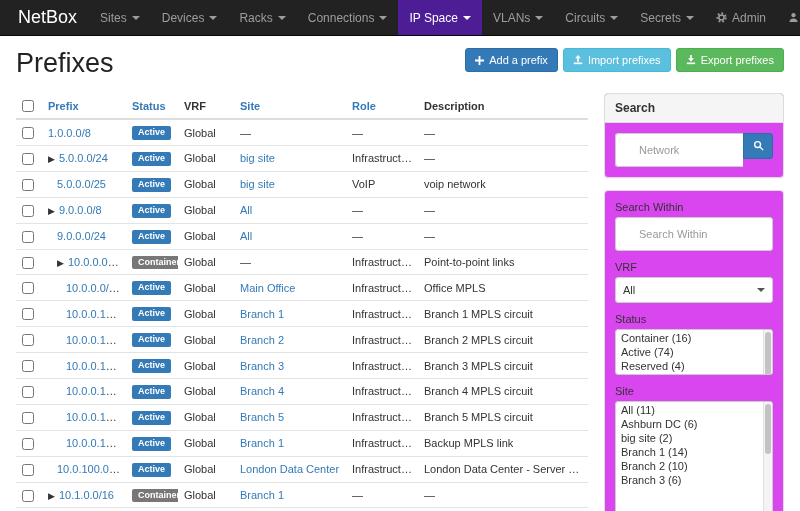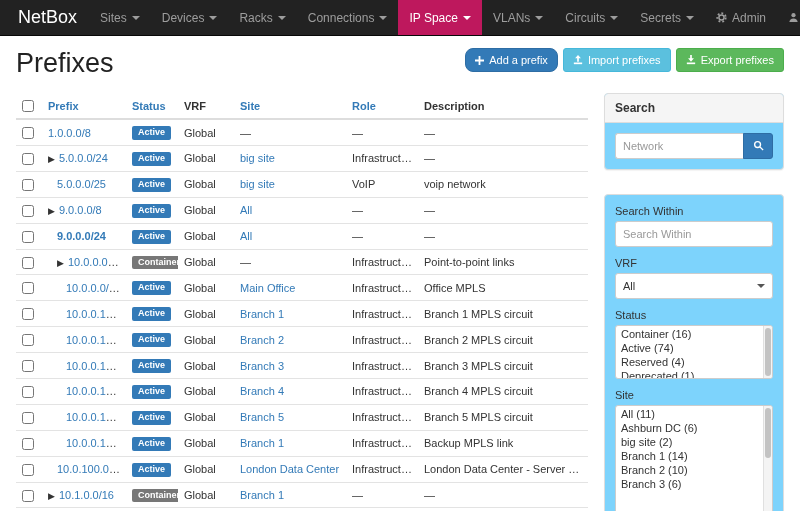--- a/index.html
+++ b/index.html
@@ -7,32 +7,32 @@
     font-family:"Liberation Sans", sans-serif; }
 
   
   .navbar { height:36px; background:#222; display:flex; align-items:stretch; padding:0 6px;
     border-bottom:1px solid #080808; }
   .navbar-brand { color:#fff; font-size:18px; display:flex; align-items:center; padding:0 12px;
     text-decoration:none; cursor:pointer; }
   .nav-list { display:flex; list-style:none; align-items:stretch; }
   .nav-item { display:flex; align-items:center; gap:5px; padding:0 11px; color:#9d9d9d;
     font-size:12px; cursor:pointer; white-space:nowrap; }
-  .nav-item.active { background:#be185d; color:#fff; }
+  .nav-item.active { background:#4c1d95; color:#fff; }
   .caret { width:0; height:0; border-left:4px solid transparent; border-right:4px solid transparent;
     border-top:4px solid currentColor; display:inline-block; }
   .nav-right { margin-left:auto; }
   .nav-icon { display:inline-flex; align-items:center; }
 
   
   .content { padding:8px 16px 0; }
   .toolbar { float:right; display:flex; gap:5px; margin-top:4px; }
   .btn { font-size:11px; color:#fff; padding:5px 9px; border-radius:3px; border:1px solid transparent;
     display:inline-flex; align-items:center; gap:5px; cursor:pointer; font-family:inherit; }
-  .btn-primary { background:#337ab7; border-color:#2e6da4;border-radius:8px; }
+  .btn-primary { background:#337ab7; border-color:#2e6da4; }
   .btn-info { background:#5bc0de; border-color:#46b8da; }
   .btn-success { background:#5cb85c; border-color:#4cae4c; }
   .btn-icon { display:inline-flex; align-items:center; }
   .page-title { font-size:27px; font-weight:400; color:#222; margin:4px 0 14px; }
   .layout { display:flex; gap:16px; align-items:flex-start; clear:none; }
   .table-wrap { flex:1; min-width:0; }
   .sidebar { width:180px; flex:none; }
 
   
   .prefix-table { width:100%; border-collapse:collapse; table-layout:fixed; font-size:11px; }
@@ -44,43 +44,43 @@
   .col-check input, .prefix-table input[type=checkbox] { width:12px; height:12px; margin:0; vertical-align:middle; }
   .link { color:#337ab7; text-decoration:none; cursor:pointer; }
   .badge { display:inline-block; font-size:9px; font-weight:bold; color:#fff; padding:2px 6px;
     border-radius:2px; line-height:1.1; }
   .badge-active { background:#337ab7; }
   .badge-container { background:#777777; }
   .expand-arrow { color:#333; margin-right:4px; font-size:9px; cursor:pointer; }
   .dash { color:#333; }
 
   
-  .panel { border:1px solid #ddd; border-radius:4px; margin-bottom:24px; background:#7dd3fc;
+  .panel { border:1px solid #ddd; border-radius:4px; margin-bottom:12px; background:#d946ef;
     box-shadow:0 1px 1px rgba(0,0,0,.05); }
   .panel-heading { background:#f5f5f5; border-bottom:1px solid #ddd; padding:7px 10px;
     font-weight:bold; font-size:12px; color:#333; border-radius:3px 3px 0 0; }
   .panel-body { padding:10px; }
   .input-group { display:flex; }
-  .form-input { width:100%; height:26px; border:1px solid #ccc; border-radius:3px; padding:0 7px;
+  .form-input { width:100%; height:34px; border:1px solid #ccc; border-radius:3px; padding:0 23px;
     font-size:11px; color:#555; font-family:inherit; background:#fff; }
   .form-input::placeholder { color:#999; }
   .input-group .form-input { border-radius:3px 0 0 3px; border-right:none; flex:1; min-width:0; }
   .search-btn { width:30px; height:26px; background:#337ab7; border:1px solid #2e6da4;
     border-radius:0 3px 3px 0; display:flex; align-items:center; justify-content:center; cursor:pointer; }
   .field-label { display:block; font-size:11px; color:#333; margin:10px 0 4px; font-weight:400; }
   .field-label.first { margin-top:0; }
   .fake-select { position:relative; height:26px; border:1px solid #ccc; border-radius:3px;
     font-size:11px; color:#333; display:flex; align-items:center; padding:0 7px; background:#fff; cursor:pointer; }
   .select-caret { margin-left:auto; width:0; height:0; border-left:4px solid transparent;
     border-right:4px solid transparent; border-top:4px solid #555; }
   .listbox { position:relative; border:1px solid #ccc; border-radius:3px; overflow:hidden; background:#fff; }
   .listbox-options { padding:1px 0; padding-right:10px; }
   .lb-option { font-size:11px; color:#333; padding:0 5px; line-height:14px; white-space:nowrap;
     overflow:hidden; text-overflow:ellipsis; cursor:pointer; }
-  .listbox-status { height:54px; }
+  .listbox-status { height:46px; }
   .listbox-site { height:120px; }
   .scrollbar { position:absolute; top:0; right:0; bottom:0; width:9px; background:#f4f4f4;
     border-left:1px solid #e0e0e0; cursor:pointer; }
   .scroll-thumb { position:absolute; left:1px; right:1px; background:#c3c3c3; border-radius:3px; }
 </style>
 </head>
 <body>
 
 <nav class="navbar">
   <a class="navbar-brand">NetBox</a>
@@ -229,21 +229,21 @@
               <td class="col-check"><input type="checkbox" style=""></td>
               <td class="cell-prefix" style="padding-left: 6px; margin-left: 20px;"><span class="expand-arrow">▶</span><a class="link">9.0.0.0/8</a></td>
               <td><span class="badge badge-active">Active</span></td>
               <td><span>Global</span></td>
               <td><a class="link">All</a></td>
               <td><span>—</span></td>
               <td><span>—</span></td>
             </tr>
             <tr>
               <td class="col-check"><input type="checkbox" style=""></td>
-              <td class="cell-prefix" style="padding-left: 15px; font-weight: bold;"><a class="link">9.0.0.0/24</a></td>
+              <td class="cell-prefix" style="padding-left: 15px;"><a class="link">9.0.0.0/24</a></td>
               <td><span class="badge badge-active">Active</span></td>
               <td><span>Global</span></td>
               <td><a class="link">All</a></td>
               <td><span>—</span></td>
               <td><span>—</span></td>
             </tr>
             <tr>
               <td class="col-check"><input type="checkbox" style=""></td>
               <td class="cell-prefix" style="padding-left: 15px;"><span class="expand-arrow">▶</span><a class="link">10.0.0.0/24</a></td>
               <td><span class="badge badge-container">Container</span></td>

